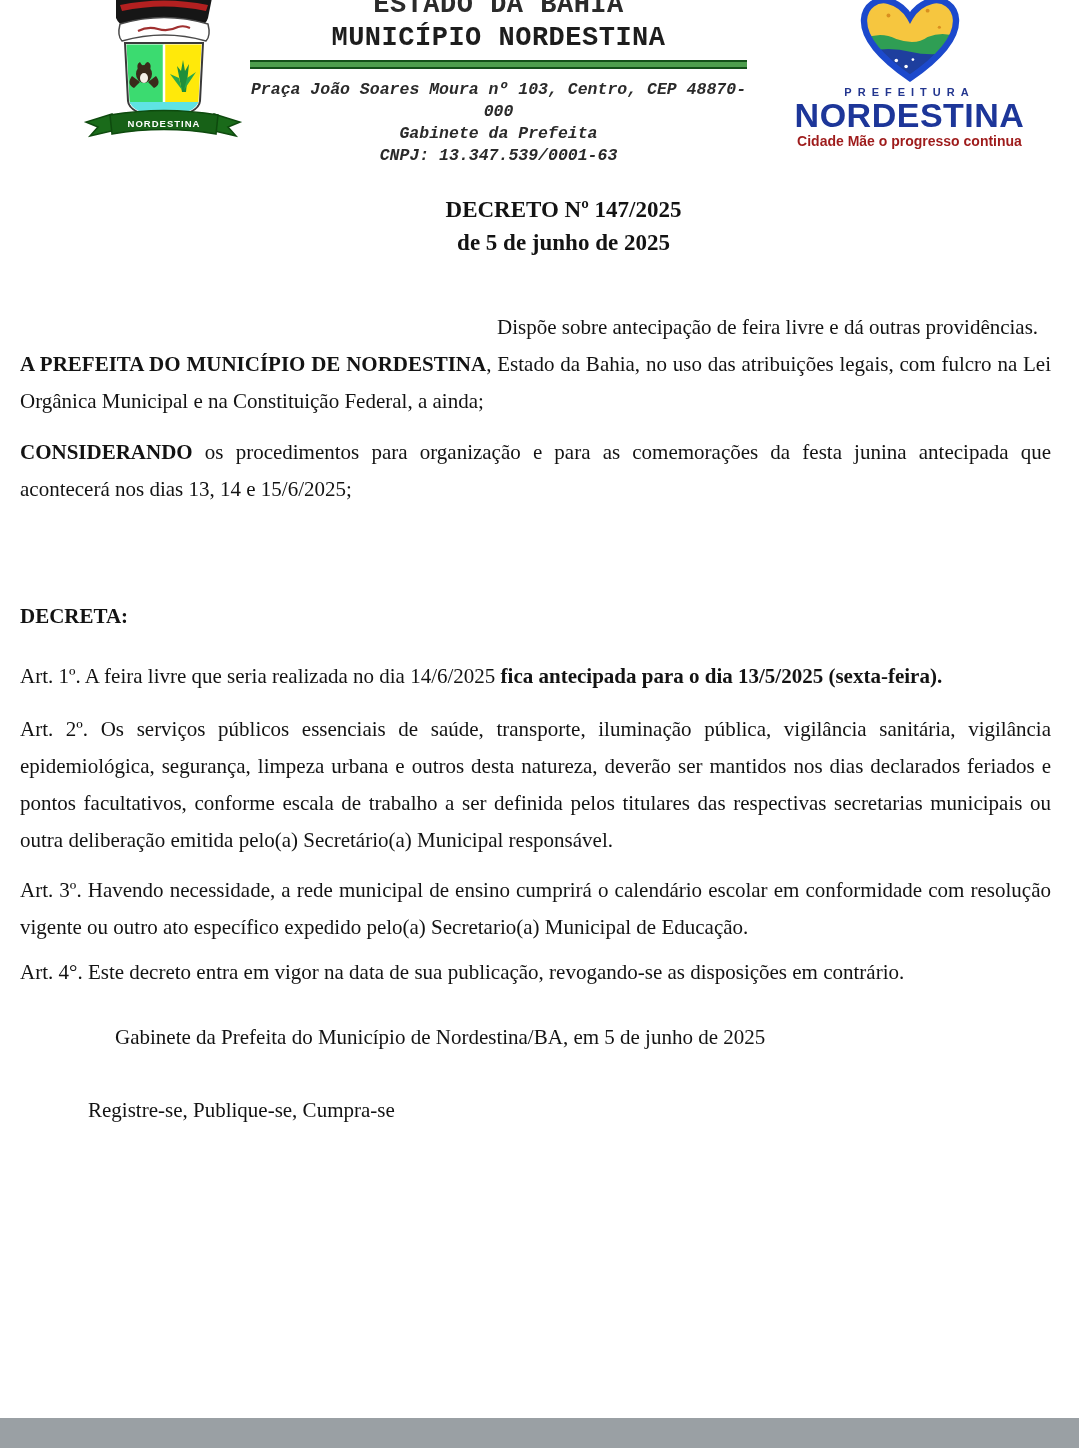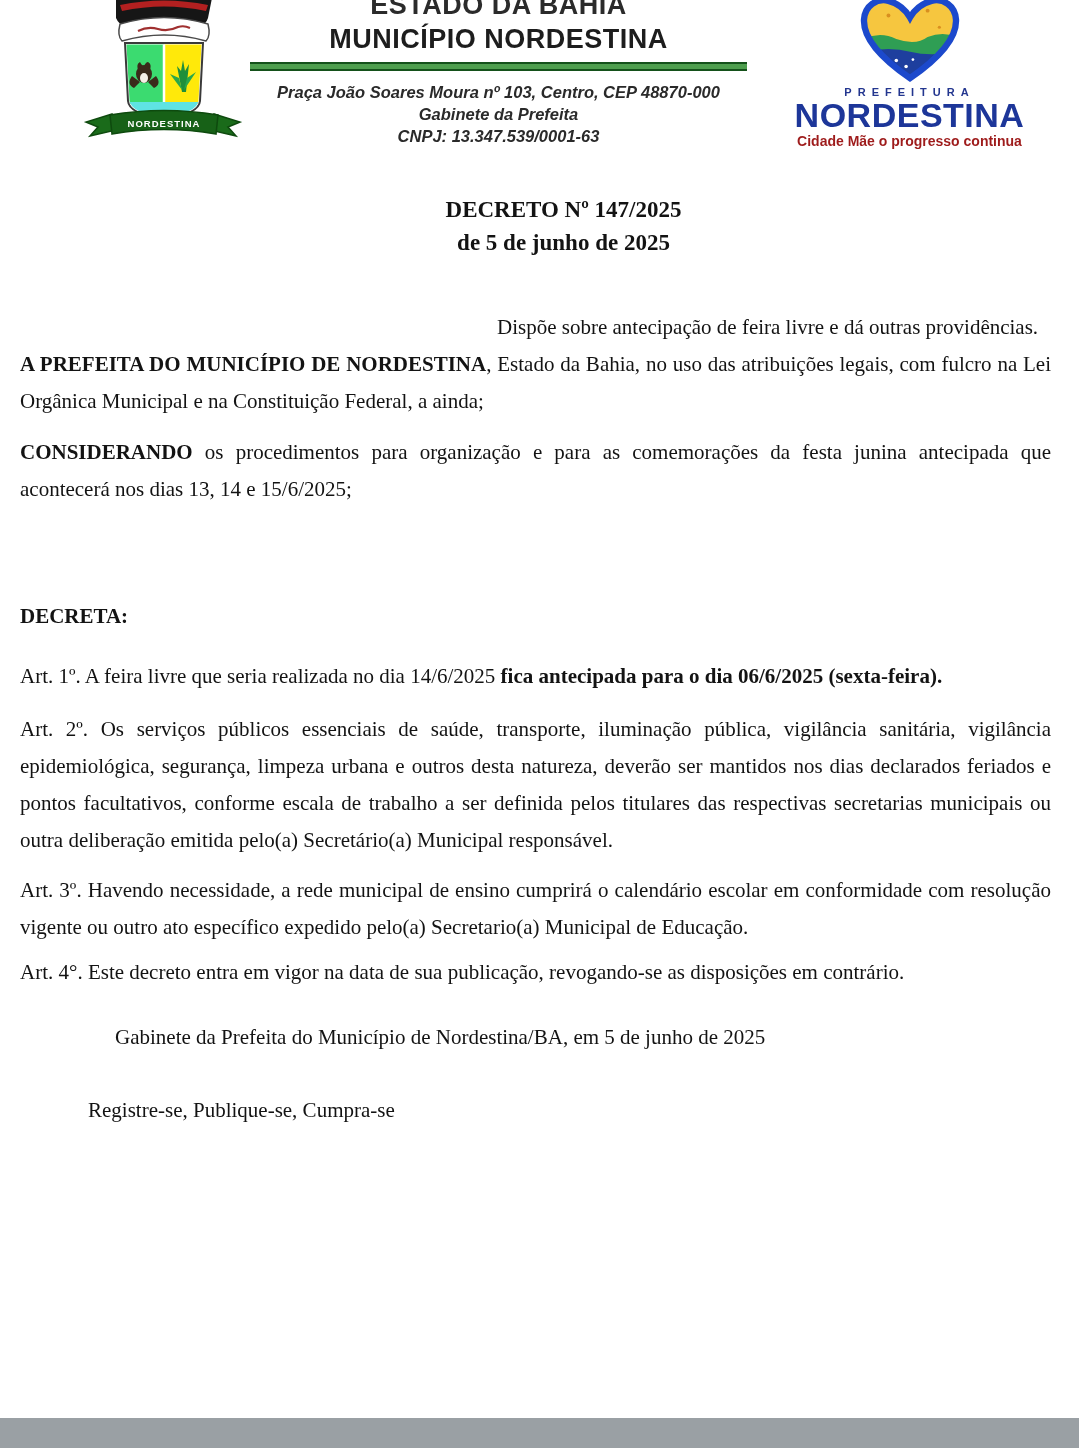--- a/index.html
+++ b/index.html
@@ -10,21 +10,21 @@
     overflow:hidden;
     margin:0 auto;
     font-family:"Liberation Serif","DejaVu Serif",serif;
     color:#131313;
   }
   
   .header{position:absolute;top:0;left:0;width:1079px;height:165px;}
   .crest{position:absolute;left:82px;top:-2px;}
   .header-center{
     position:absolute;left:250px;top:0;width:497px;text-align:center;
-    font-family:Liberation Sans, sans-serif;
+    font-family:Liberation Mono, monospace;
   }
   .state-line{
     margin-top:-10px;font-size:27px;font-weight:bold;color:#2b2b2b;
     letter-spacing:0.5px;white-space:nowrap;
   }
   .municipality-line{
     margin-top:3px;font-size:27px;font-weight:bold;color:#1d1d1d;
     letter-spacing:0.5px;white-space:nowrap;
   }
   .green-rule{
@@ -172,21 +172,21 @@
     </div>
 
     <div class="ementa">Dispõe sobre antecipação de feira livre e dá outras providências.</div>
 
     <div class="para p1"><span class="b">A PREFEITA DO MUNICÍPIO DE NORDESTINA</span><span>, Estado da Bahia, no uso das atribuições legais, com fulcro na Lei Orgânica Municipal e na Constituição Federal, a ainda;</span></div>
 
     <div class="para p2"><span class="b">CONSIDERANDO</span><span> os procedimentos para organização e para as comemorações da festa junina antecipada que acontecerá nos dias 13, 14 e 15/6/2025;</span></div>
 
     <div class="decreta">DECRETA:</div>
 
-    <div class="para art1"><span>Art. 1º. A feira livre que seria realizada no dia 14/6/2025 </span><span class="b">fica antecipada para o dia 06/6/2025 (sexta-feira).</span></div>
+    <div class="para art1"><span>Art. 1º. A feira livre que seria realizada no dia 14/6/2025 </span><span class="b">fica antecipada para o dia 13/5/2025 (sexta-feira).</span></div>
 
     <div class="para art2"><span>Art. 2º. Os serviços públicos essenciais de saúde, transporte, iluminação pública, vigilância sanitária, vigilância epidemiológica, segurança, limpeza urbana e outros desta natureza, deverão ser mantidos nos dias declarados feriados e pontos facultativos, conforme escala de trabalho a ser definida pelos titulares das respectivas secretarias municipais ou outra deliberação emitida pelo(a) Secretário(a) Municipal responsável.</span><span class="b"></span></div>
 
     <div class="para art3"><span>Art. 3º. Havendo necessidade, a rede municipal de ensino cumprirá o calendário escolar em conformidade com resolução vigente ou outro ato específico expedido pelo(a) Secretario(a) Municipal de Educação.</span><span class="b"></span></div>
 
     <div class="para art4"><span>Art. 4°. Este decreto entra em vigor na data de sua publicação, revogando-se as disposições em contrário.</span><span class="b"></span></div>
 
     <div class="closing">Gabinete da Prefeita do Município de Nordestina/BA, em 5 de junho de 2025</div>
 
     <div class="order">Registre-se, Publique-se, Cumpra-se</div>

